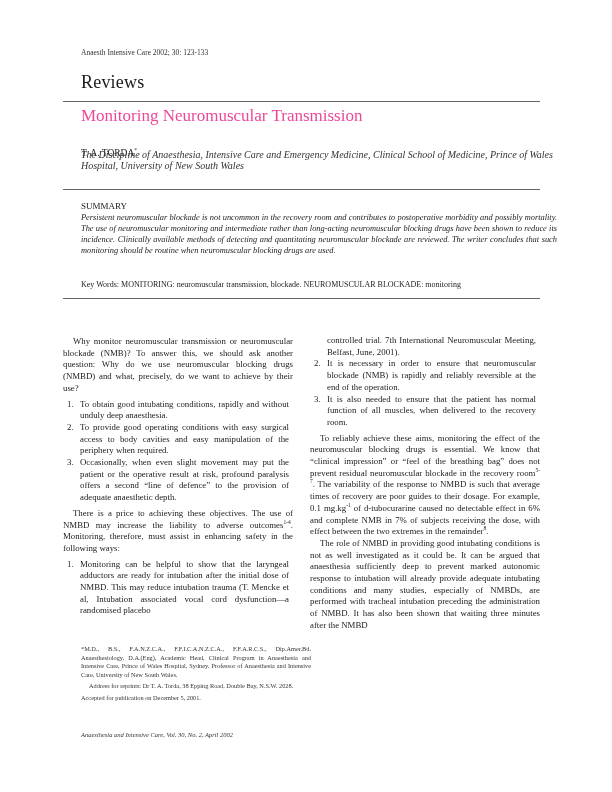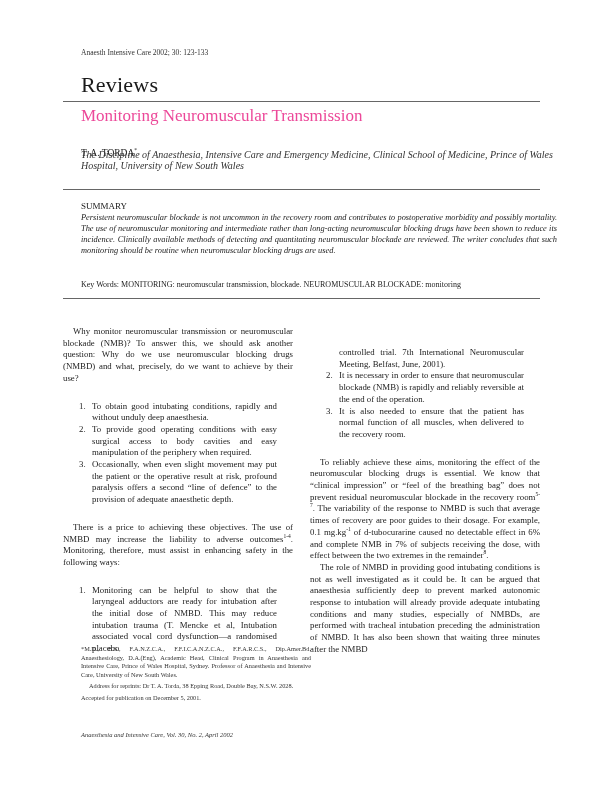--- a/index.html
+++ b/index.html
@@ -1,33 +1,33 @@
 <!DOCTYPE html>
 <html><head>
 <meta charset="utf-8">
 <style>
   html, body { margin: 0; padding: 0; background: #ffffff; }
   body { width: 612px; height: 792px; position: relative; overflow: hidden;
          font-family: "Liberation Serif", "DejaVu Serif", serif; color: #222; }
   .abs { position: absolute; margin-left: 18px; }
   .running-head { left: 63px; top: 48px; font-size: 7.5px; color: #333; }
-  .section-title { left: 63px; top: 72px; font-size: 22px; color: #1a1a1a; letter-spacing: 0.2px; }
+  .section-title { left: 63px; top: 72px; font-size: 18px; color: #1a1a1a; letter-spacing: 0.2px; }
   .rule { position: absolute; left: 63px; width: 477px; height: 0; border-top: 1px solid #666; }
   .article-title { left: 63px; top: 106px; font-size: 17px; color: #ec4899; }
   .author { left: 63px; top: 148px; font-size: 9.5px; color: #222; }
   .author sup { font-size: 5.5px; }
   .affil { left: 63px; top: 149px; width: 480px; font-size: 10px; font-style: italic; line-height: 11px; color: #333; }
   .summary-head { left: 63px; top: 201px; font-size: 9px; color: #222; }
   .summary { left: 63px; top: 212px; width: 476px; font-size: 8.4px; font-style: italic; line-height: 11px; text-align: justify; color: #222; }
   .keywords { left: 63px; top: 280px; font-size: 8px; color: #222; }
-  .col { position: absolute; top: 326px; width: 230px; font-size: 8.8px; line-height: 11.7px; text-align: justify; color: #222; }
+  .col { position: absolute; top: 336px; width: 230px; font-size: 8.8px; line-height: 11.7px; text-align: justify; color: #222; }
   .col.left { left: 63px; }
   .col.right { left: 310px; top: 331px; }
   .col p { margin: 0; text-indent: 10px; }
-  .col ol { margin: 16px; padding: 0; list-style: none; }
+  .col ol { margin: 4px; padding: 0; list-style: none; }
   .col li { position: relative; padding-left: 13px; }
   .col li .num { position: absolute; left: 0; top: 0; }
   .col li p { text-indent: 0; }
   sup { font-size: 5.5px; line-height: 0; }
   .footnotes { left: 63px; top: 645px; width: 230px; font-size: 6.3px; line-height: 8.6px; text-align: justify; color: #333; }
   .footnotes p { margin: 0; }
   .footnotes p.fn-credentials { text-indent: 0; }
   .footnotes p.fn-address { text-indent: 8px; margin-top: 3px; }
   .footnotes p.fn-accepted { margin-top: 3px; }
   .journal-foot { left: 63px; top: 731px; font-size: 6.5px; font-style: italic; color: #333; }

